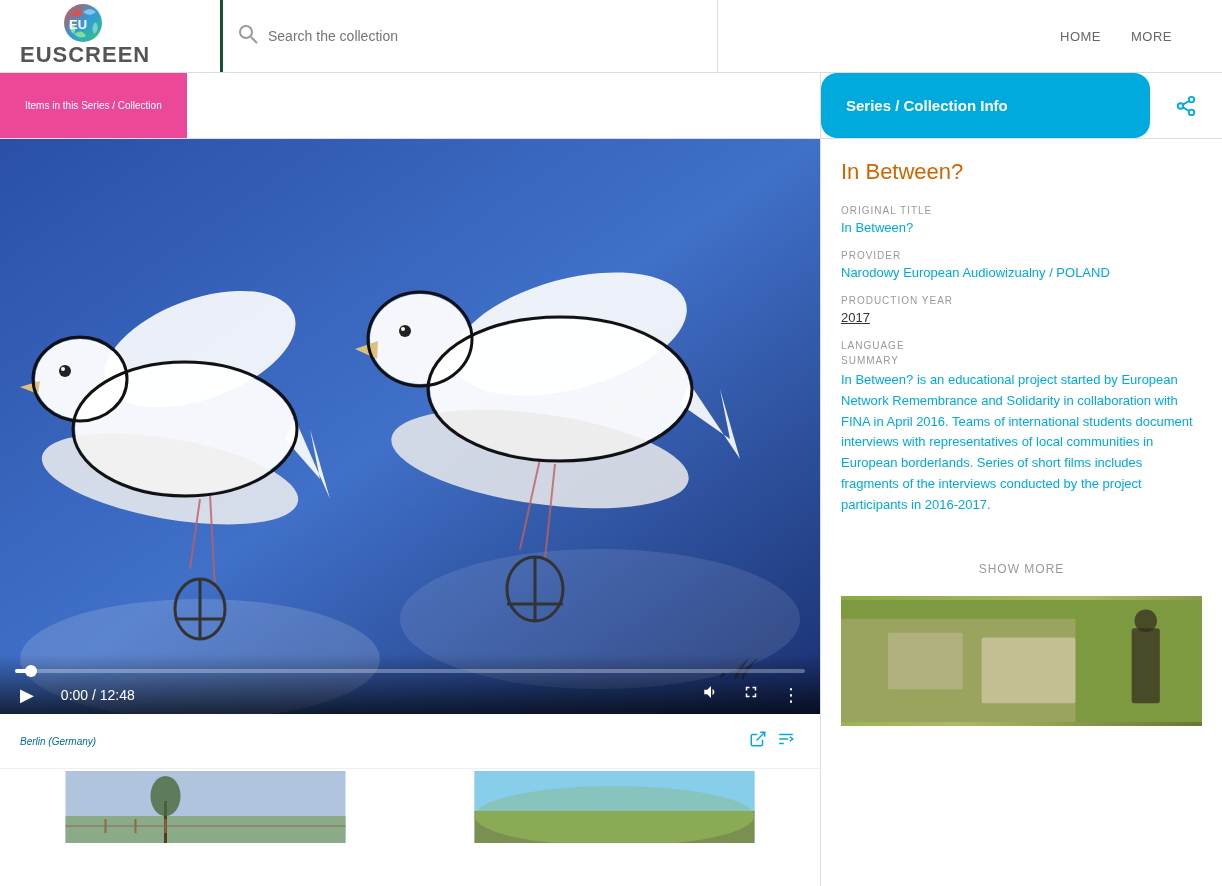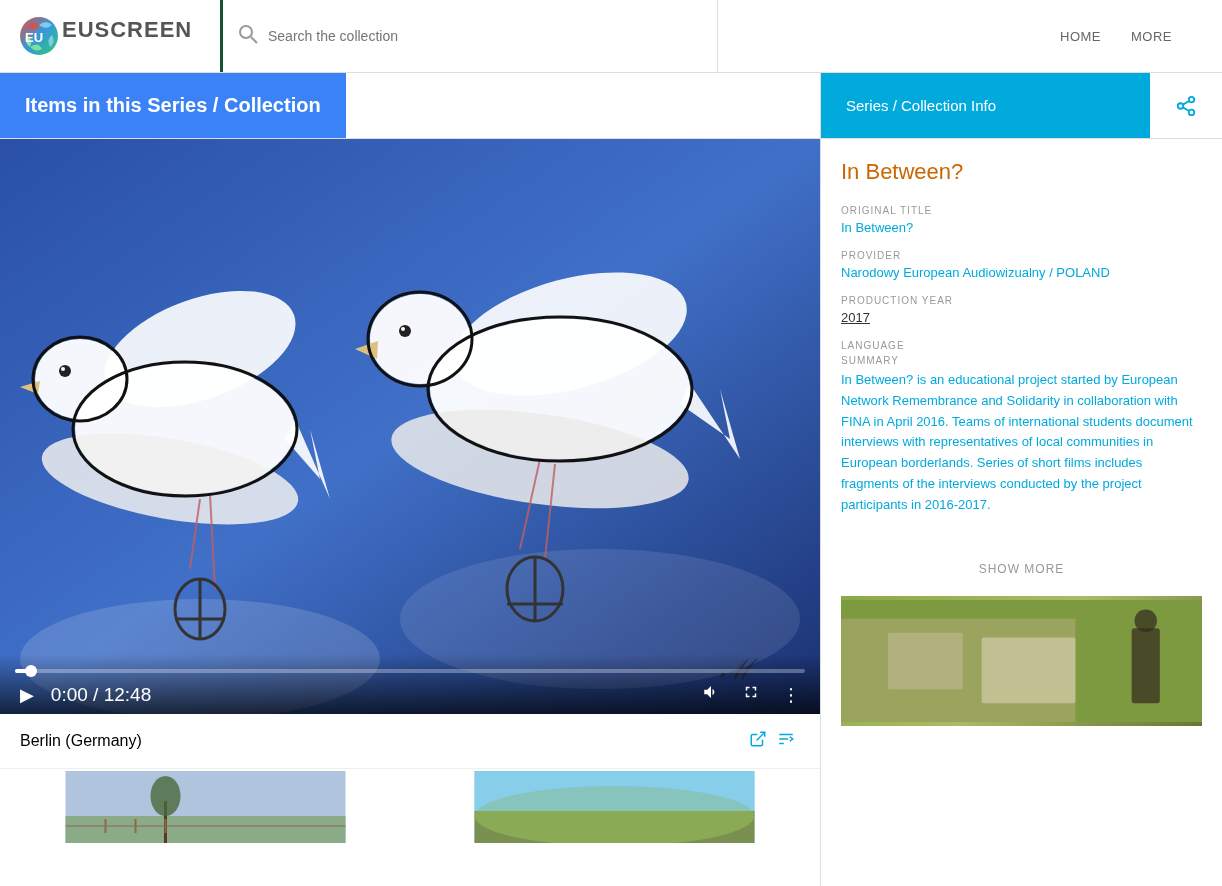--- a/index.html
+++ b/index.html
@@ -14,23 +14,25 @@
     }
     .logo-area {
       display: flex;
       align-items: center;
       padding: 0 20px;
       width: 220px;
       flex-shrink: 0;
     }
     .logo-eu {
       display: flex;
+      align-items: center;
       font-size: 26px;
       font-weight: bold;
       color: #555;
+      flex-direction: column;
     }
     .logo-eu .eu-badge {
       background: linear-gradient(135deg, #e74c3c 0%, #3498db 50%, #2ecc71 100%);
       border-radius: 50%;
       width: 38px;
       height: 38px;
       display: inline-flex;
       align-items: center;
       justify-content: center;
       color: white;
@@ -94,45 +96,46 @@
       display: flex;
       height: 66px;
       border-bottom: 1px solid #ddd;
     }
     .tab-left {
       width: 820px;
       display: flex;
       align-items: center;
     }
     .tab-active {
-      background: #3b82f6;
+      background: #ec4899;
       color: white;
       padding: 0 25px;
       height: 100%;
       display: flex;
       align-items: center;
-      font-size: 20px;
-      font-weight: bold;
+      font-size: 10px;
+      font-weight: normal;
     }
     .tab-right-bar {
       flex: 1;
       display: flex;
       align-items: center;
       border-left: 1px solid #ddd;
     }
     .tab-collection-info {
       background: #00aadd;
       color: white;
       padding: 12px 25px;
       height: 100%;
       display: flex;
       align-items: center;
       font-size: 15px;
-      font-weight: normal;
-      flex: 1;
+      font-weight: bold;
+      flex: 1;
+      border-radius: 16px;
     }
     .share-icon-wrap {
       padding: 0 25px;
       display: flex;
       align-items: center;
       cursor: pointer;
       color: #00aadd;
       font-size: 20px;
     }
 
@@ -204,43 +207,44 @@
     }
     .ctrl-btn {
       background: none;
       border: none;
       color: white;
       cursor: pointer;
       font-size: 18px;
       padding: 0 5px;
     }
     .time-display {
-      margin: 0 12px;
-      font-size: 19px;
+      margin: 0 22px;
+      font-size: 14px;
       color: white;
     }
     .ctrl-right {
       margin-left: auto;
       display: flex;
       align-items: center;
       gap: 12px;
     }
 
     
     .item-title-bar {
       display: flex;
       align-items: center;
       padding: 15px 20px;
       border-bottom: 1px solid #eee;
       height: 55px;
     }
     .item-title {
-      font-size: 16px;
-      color: #000000;
-      flex: 1;
+      font-size: 10px;
+      color: #0369a1;
+      flex: 1;
+      font-style: italic;
     }
     .icon-btn {
       background: none;
       border: none;
       cursor: pointer;
       color: #00aadd;
       font-size: 18px;
       padding: 0 5px;
     }
 

